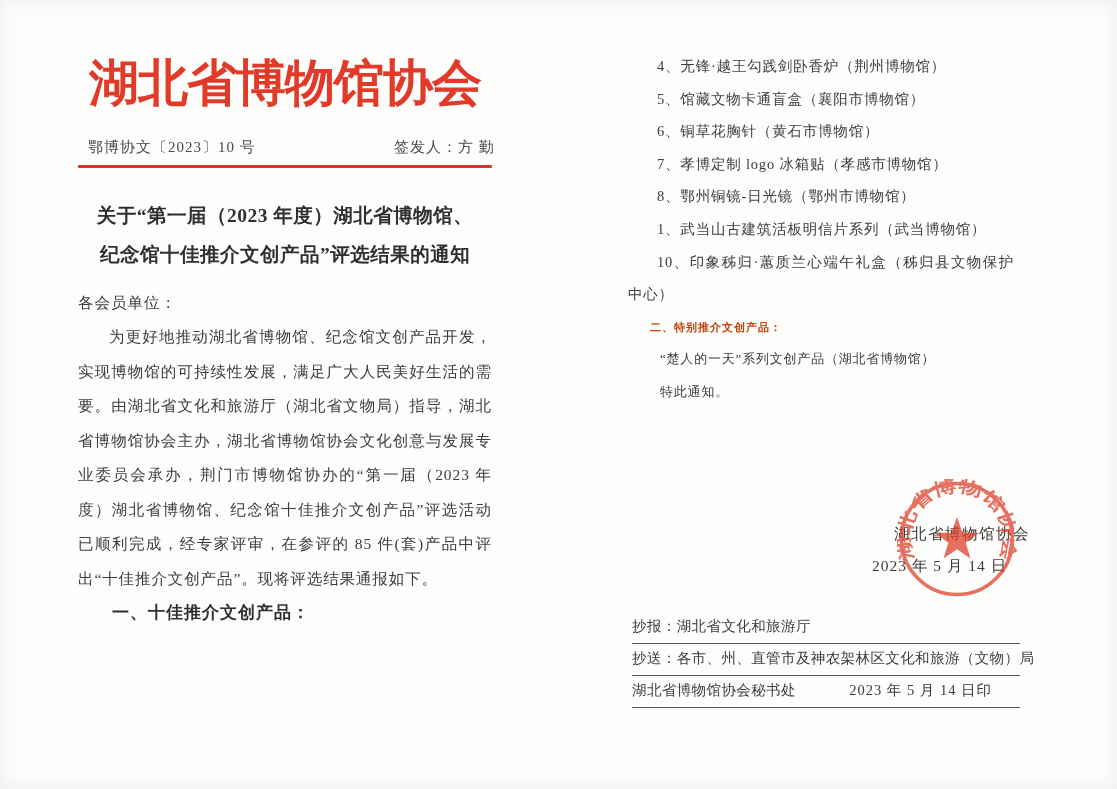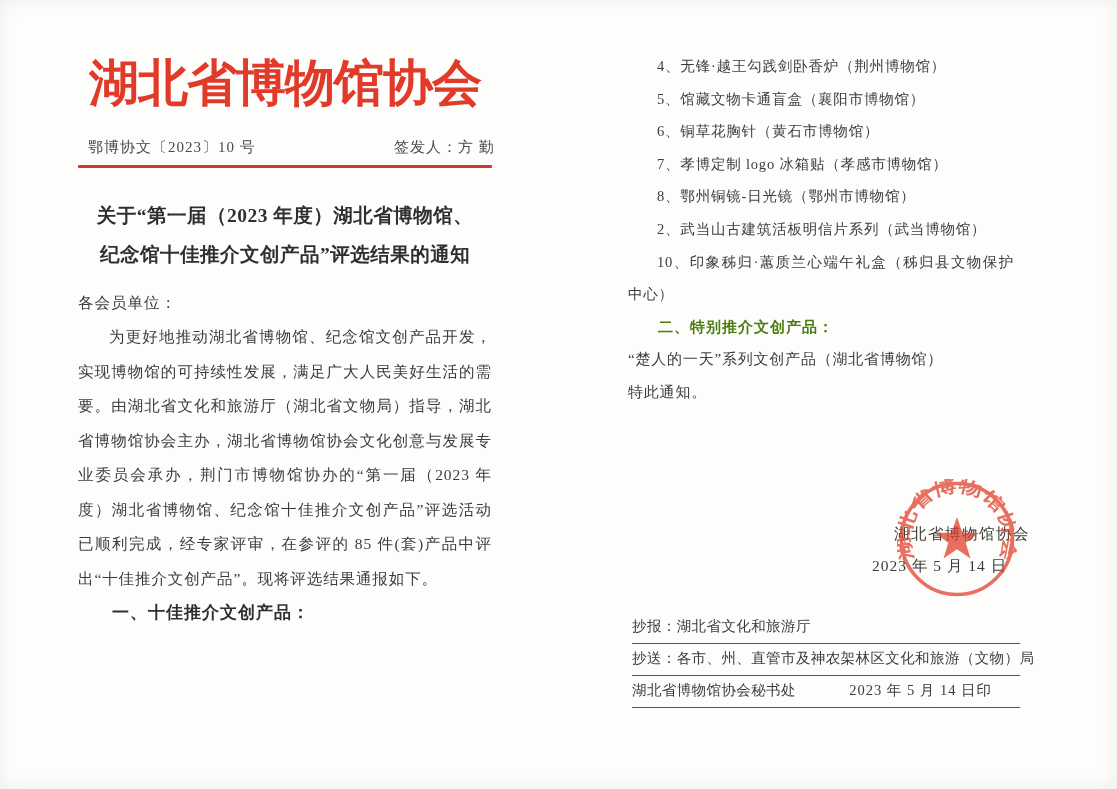--- a/index.html
+++ b/index.html
@@ -35,22 +35,22 @@
     text-indent:2em;text-align:justify;
   }
   .sec-heading{font-weight:bold;color:#2f2f2f;font-size:17px;line-height:33px;text-indent:2em;letter-spacing:1px;}
   .items{font-size:15.5px;letter-spacing:0.9px;}
   .items .item{line-height:33px;text-indent:2em;text-align:justify;}
 
   
   .page-right{position:absolute;left:628px;top:50px;width:386px;}
   .page-right .items{font-size:14.5px;letter-spacing:0.8px;}
   .page-right .items .item{line-height:32.6px;}
-  .sec2-heading{font-weight:bold;color:#4d7c0f;font-size:15px;line-height:32.6px;text-indent:2em;letter-spacing:1px;}
-  .special-product,.closing{font-size:15px;line-height:32.6px;letter-spacing:0.8px;}
+  .sec2-heading{font-weight:bold;color:#c2410c;font-size:11px;line-height:32.6px;text-indent:2em;letter-spacing:1px;}
+  .special-product,.closing{font-size:13px;line-height:32.6px;letter-spacing:0.8px;margin-left:32px;}
 
   
   .sig-org{position:absolute;left:872px;top:524px;width:180px;text-align:center;
     font-size:15.5px;letter-spacing:1.5px;color:#3c3c3c;}
   .sig-date{position:absolute;left:872px;top:556px;width:180px;text-align:left;
     font-size:15.5px;letter-spacing:1px;color:#3c3c3c;}
   .stamp{position:absolute;left:897px;top:479px;z-index:3;}
 
   
   .footer{position:absolute;left:632px;top:612px;width:388px;font-size:14.5px;color:#3c3c3c;}
@@ -80,21 +80,21 @@
   <div class="sec-heading">一、十佳推介文创产品：</div>
 </div>
 
 <div class="page-right">
   <div class="items">
       <div class="item">4、无锋·越王勾践剑卧香炉（荆州博物馆）</div>
       <div class="item">5、馆藏文物卡通盲盒（襄阳市博物馆）</div>
       <div class="item">6、铜草花胸针（黄石市博物馆）</div>
       <div class="item">7、孝博定制 logo 冰箱贴（孝感市博物馆）</div>
       <div class="item">8、鄂州铜镜-日光镜（鄂州市博物馆）</div>
-      <div class="item">2、武当山古建筑活板明信片系列（武当博物馆）</div>
+      <div class="item">1、武当山古建筑活板明信片系列（武当博物馆）</div>
       <div class="item">10、印象秭归·蕙质兰心端午礼盒（秭归县文物保护中心）</div>
     </div>
   <div class="sec2-heading">二、特别推介文创产品：</div>
   <div class="special-product">“楚人的一天”系列文创产品（湖北省博物馆）</div>
   <div class="closing">特此通知。</div>
 </div>
 
 <div class="sig-org">湖北省博物馆协会</div>
 <div class="sig-date">2023 年 5 月 14 日</div>
 

